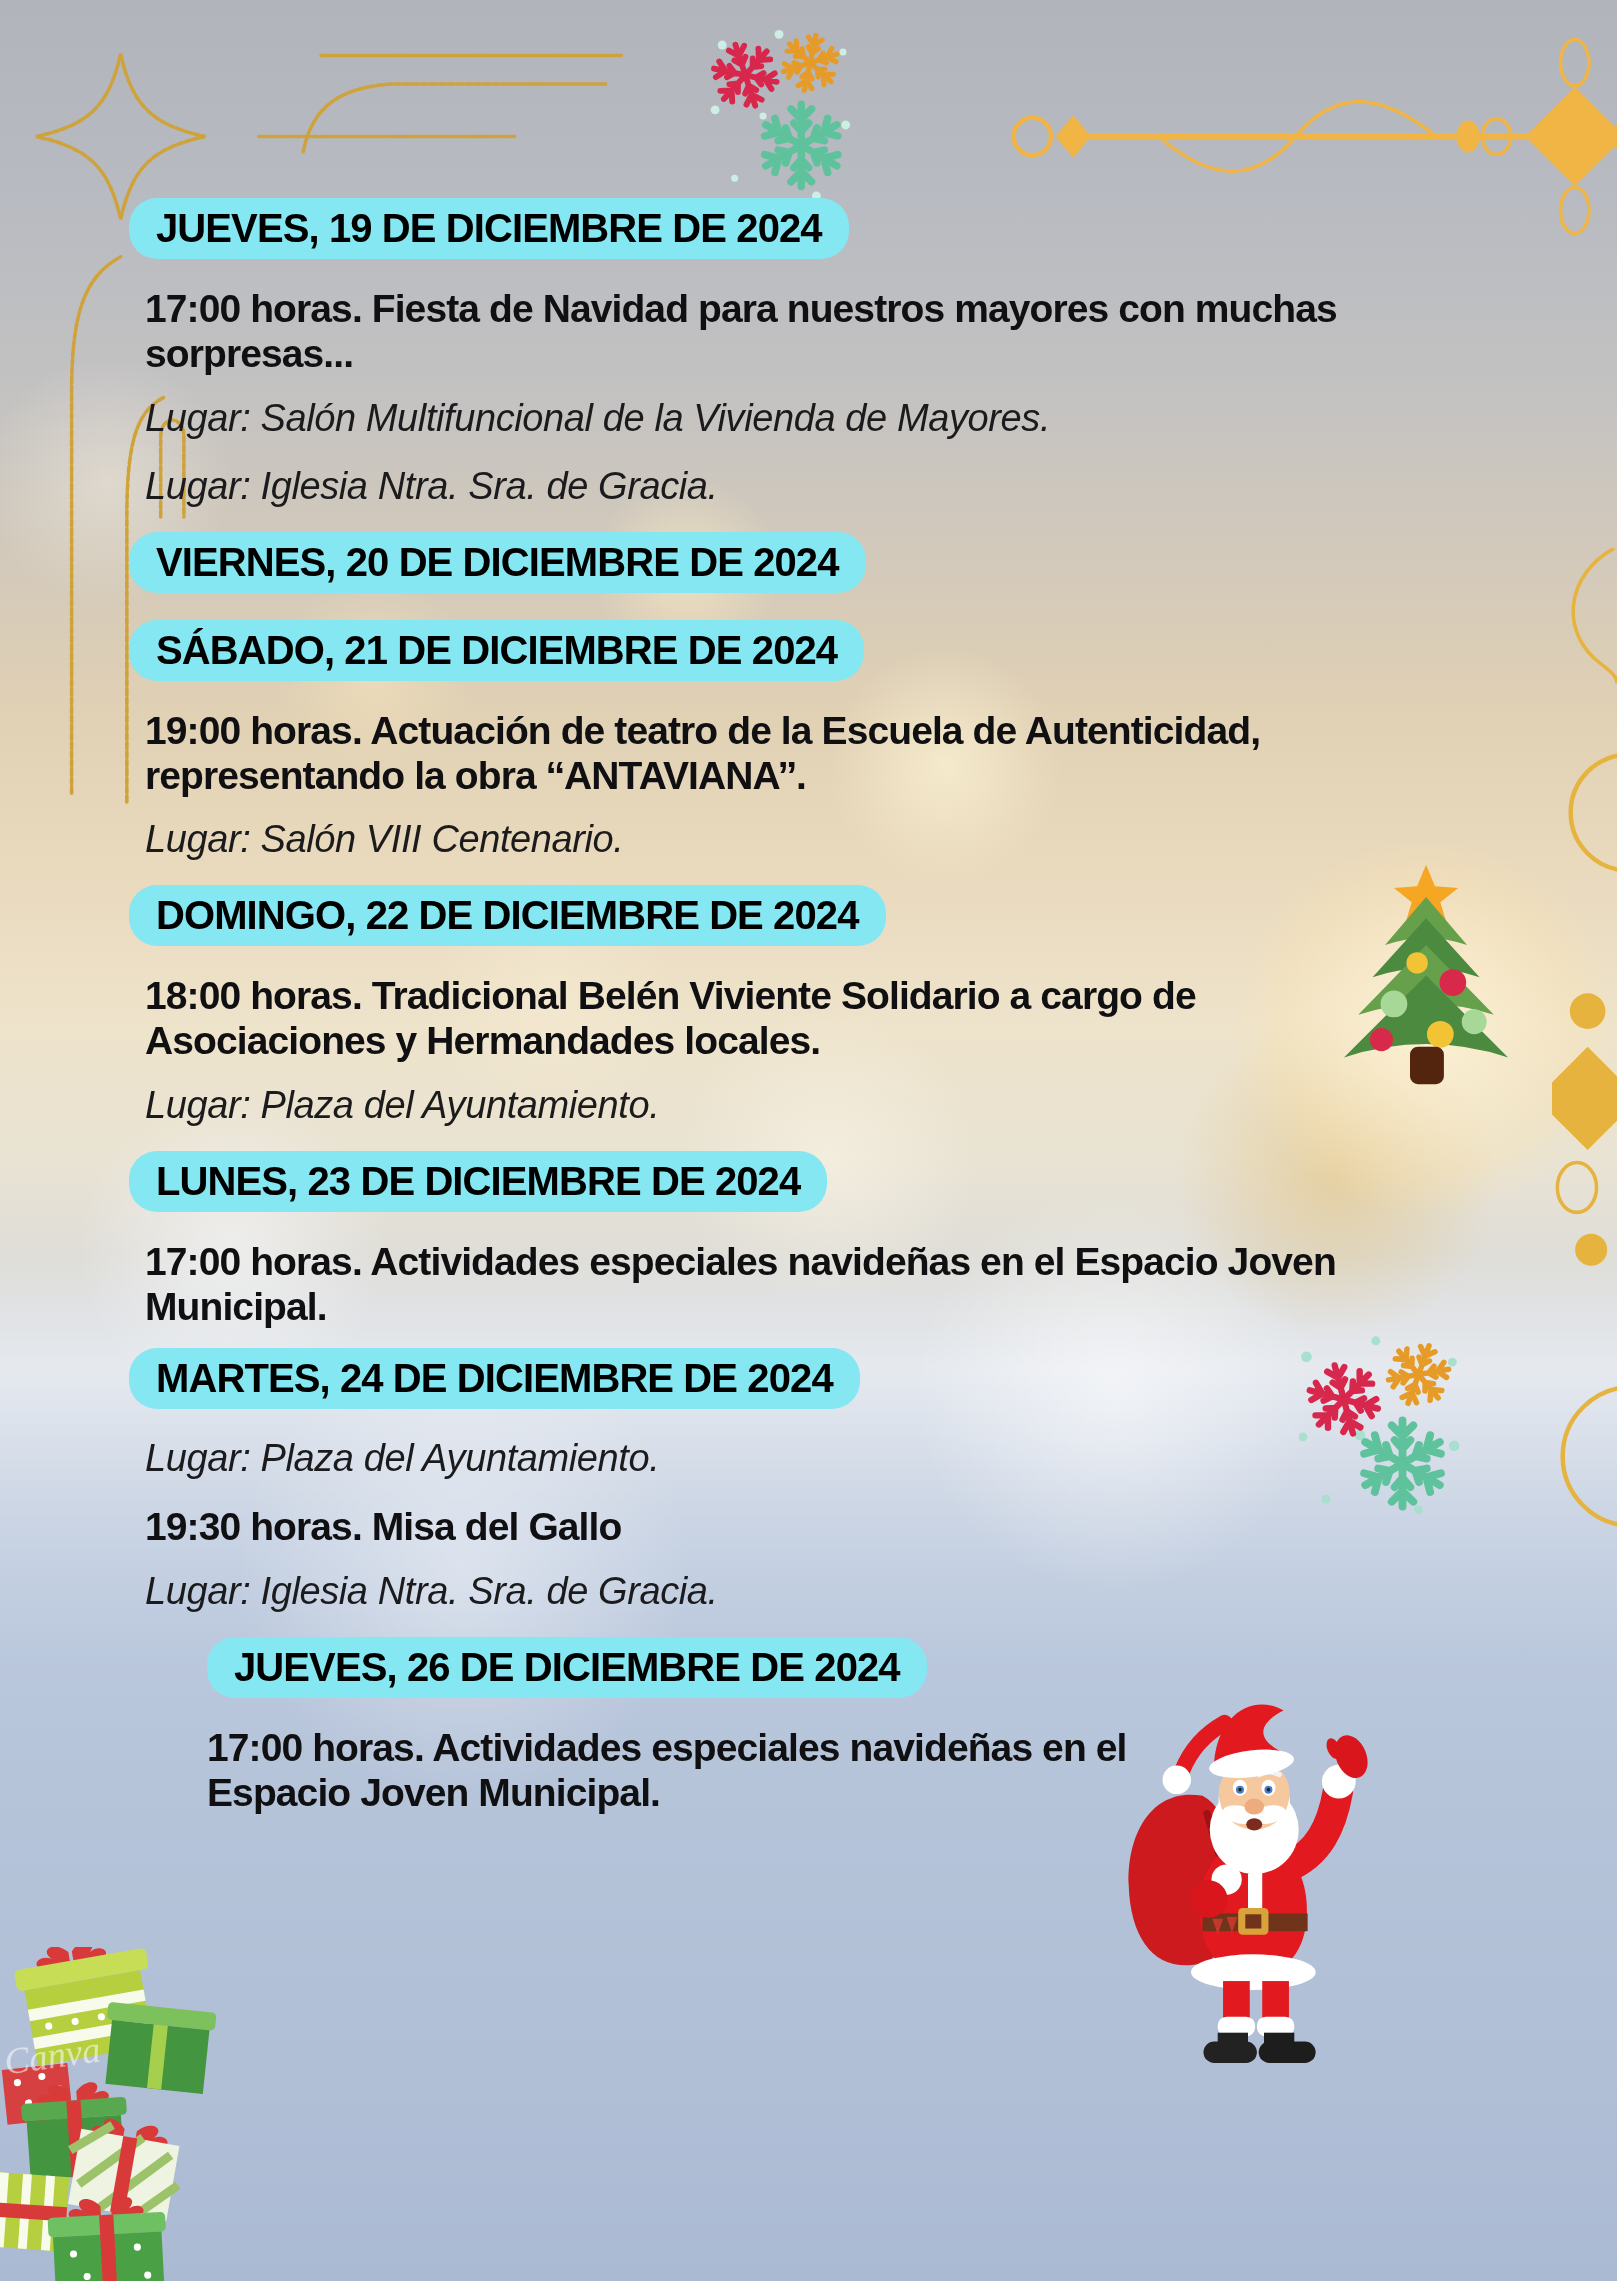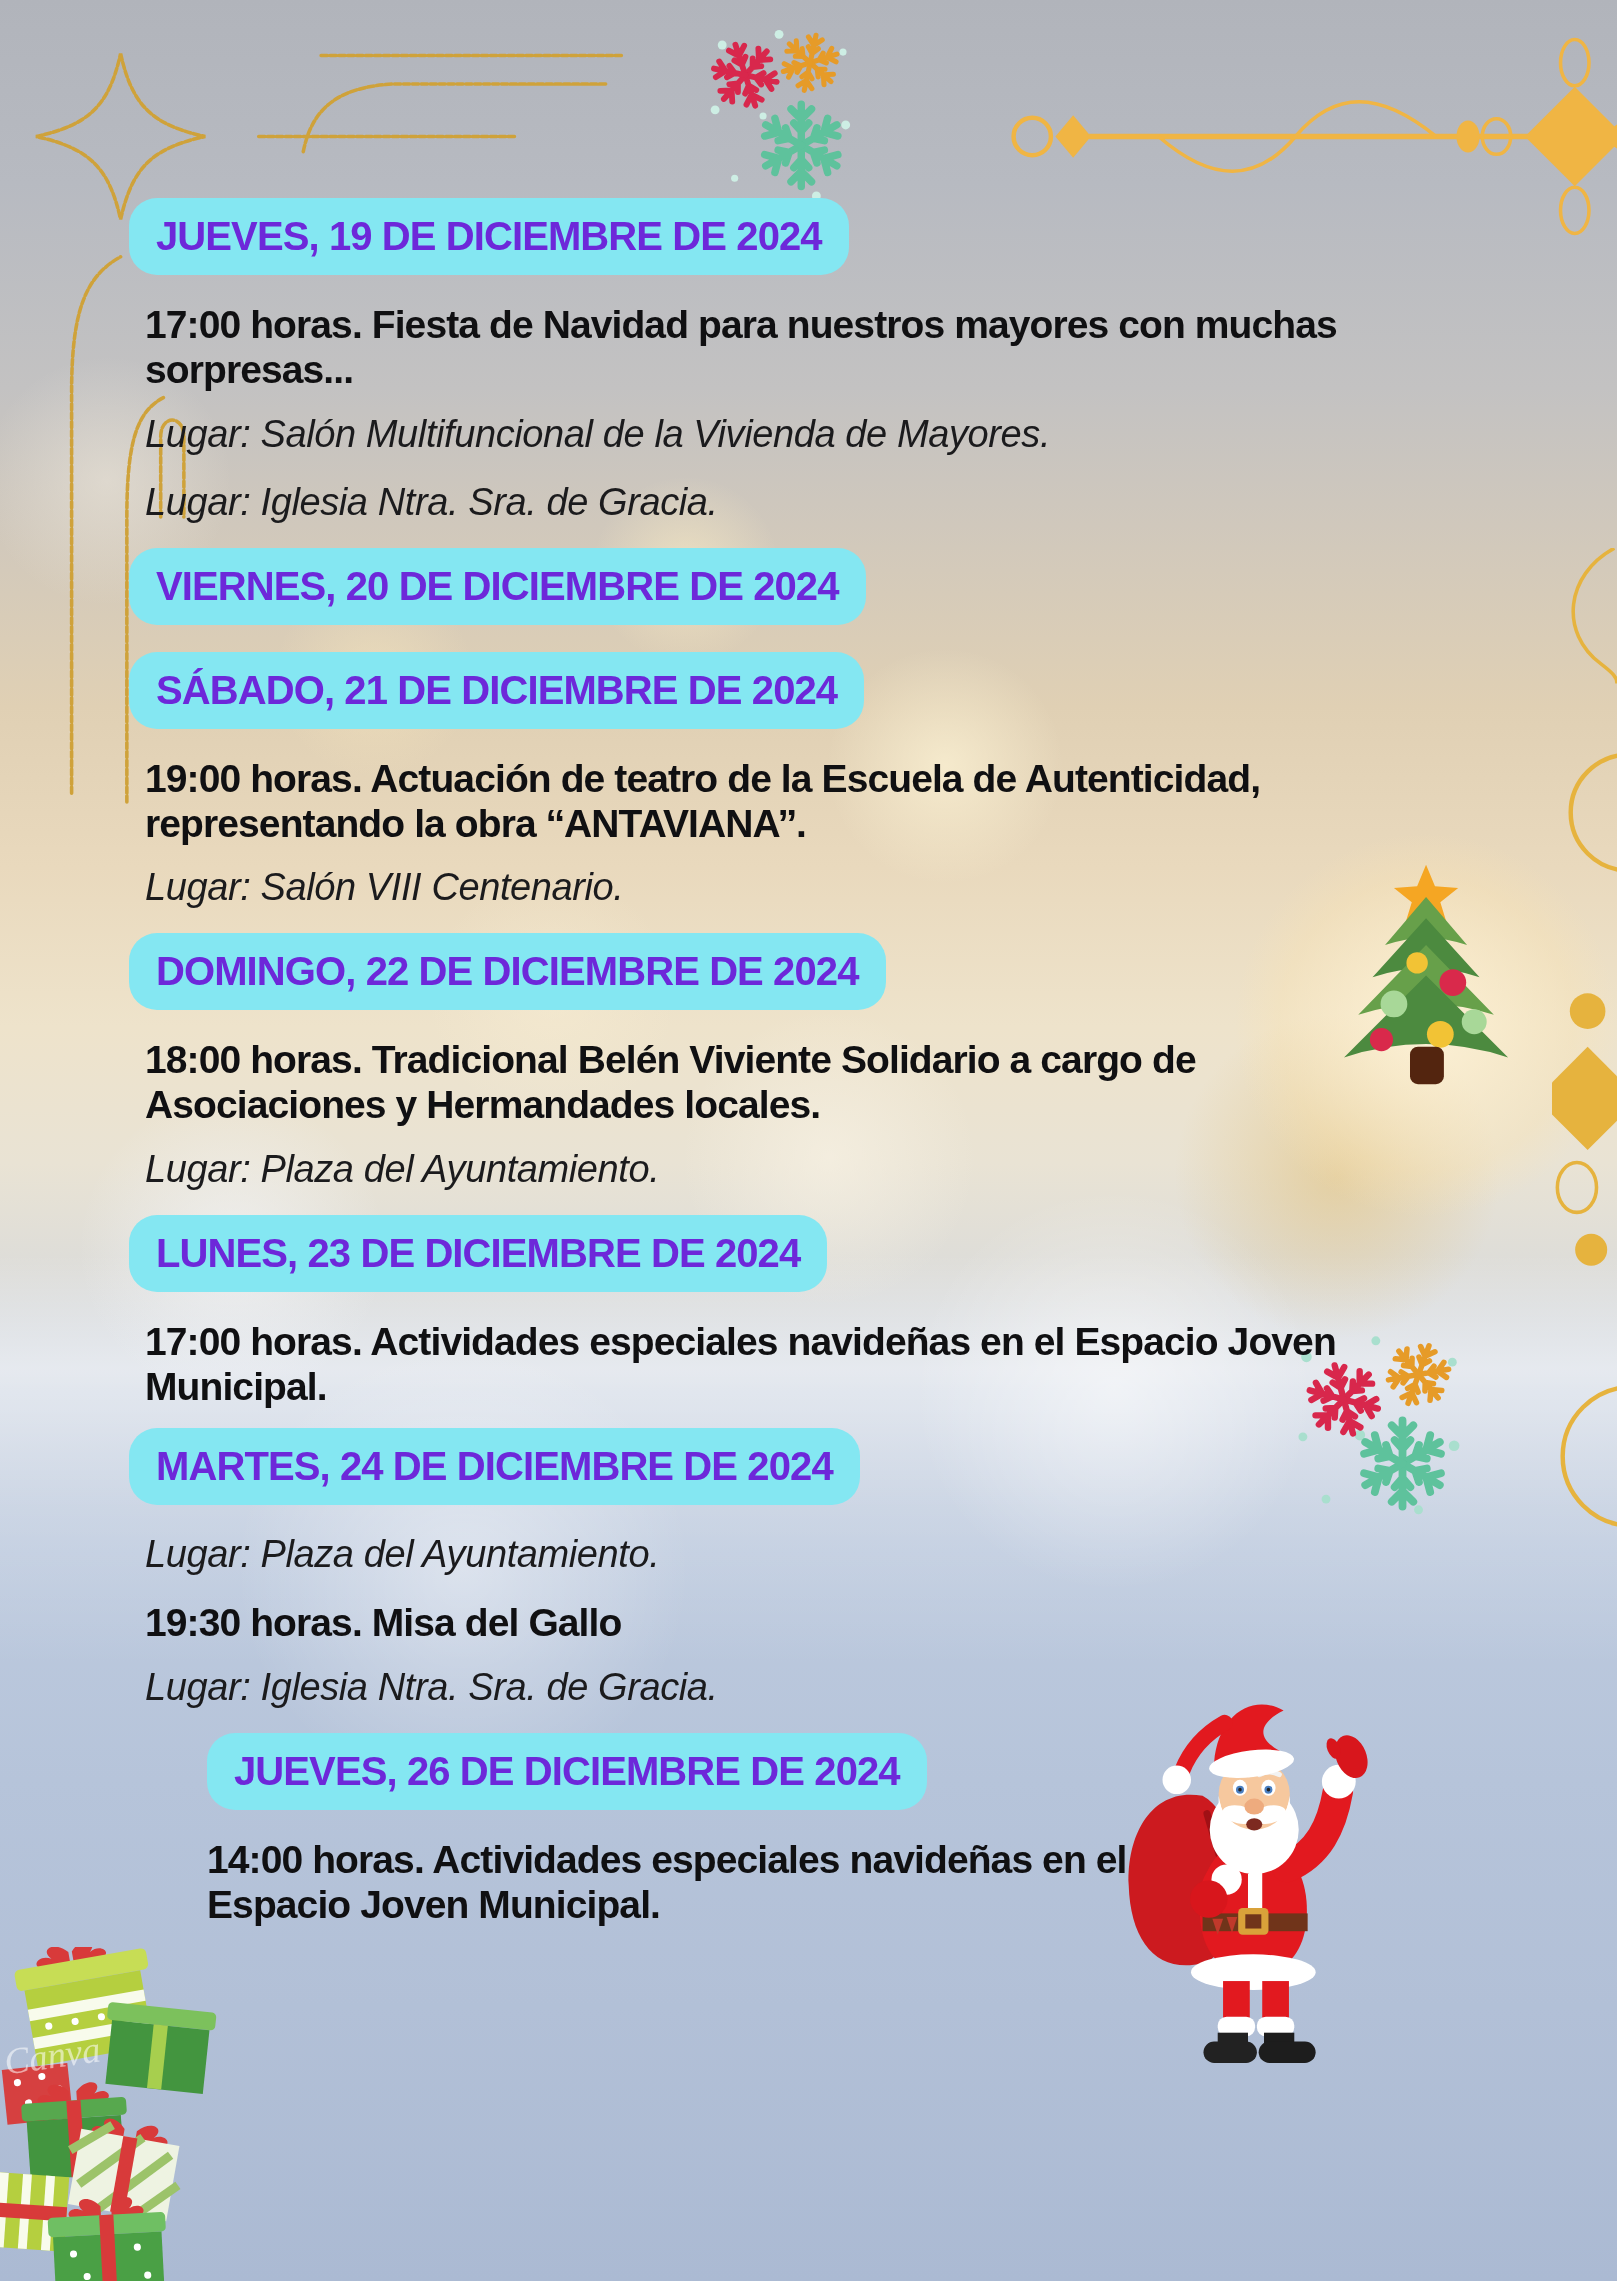--- a/index.html
+++ b/index.html
@@ -20,24 +20,24 @@
       radial-gradient(circle 267px at 1114px 1390px, rgba(255,255,255,0.50), rgba(255,255,255,0) 75%),
       radial-gradient(circle 303px at 463px 1568px, rgba(255,255,255,0.40), rgba(255,255,255,0) 75%),
       radial-gradient(circle 178px at 107px 481px, rgba(240,234,222,0.50), rgba(240,234,222,0) 70%),
       linear-gradient(180deg, rgba(255,255,255,0) 55%, rgba(255,255,255,0.5) 60%, rgba(255,255,255,0.2) 66%, rgba(255,255,255,0) 73%),
       linear-gradient(180deg,#b1b4bb 0%,#b7bac1 8%,#c3c2c2 17%,#d2c9bb 24%,#e0d0b4 31%,#e9d9bd 38%,#eee3cb 45%,#e9e3d4 51%,#dcdcd9 56%,#c9d2e0 61%,#bdcade 68%,#b6c4da 78%,#b2c0d7 88%,#abbad3 100%);
   }
   .content{position:absolute;left:129px;top:198px;width:1274px;z-index:2;}
   .day-pill{
     display:table;
     background:#84e7f2;
-    color:#6d28d9;
+    color:#000000;
     font-size:40px;font-weight:700;letter-spacing:-0.9px;
     height:53px;line-height:53px;
-    padding:12px 27px;border-radius:28px;
+    padding:4px 27px;border-radius:28px;
     margin:0 0 27px 0;
     white-space:nowrap;
   }
   .event{
     margin:0 0 19.6px 16px;
     font-size:39px;font-weight:700;letter-spacing:-0.9px;
     line-height:45px;color:#101012;
     white-space:pre-line;
   }
   .location{
@@ -321,18 +321,18 @@
 Asociaciones y Hermandades locales.</div>
     <div class="location">Lugar: Plaza del Ayuntamiento.</div>
     <div class="day-pill">LUNES, 23 DE DICIEMBRE DE 2024</div>
     <div class="event">17:00 horas. Actividades especiales navideñas en el Espacio Joven
 Municipal.</div>
     <div class="day-pill">MARTES, 24 DE DICIEMBRE DE 2024</div>
     <div class="location">Lugar: Plaza del Ayuntamiento.</div>
     <div class="event">19:30 horas. Misa del Gallo</div>
     <div class="location">Lugar: Iglesia Ntra. Sra. de Gracia.</div>
     <div class="day-pill indent">JUEVES, 26 DE DICIEMBRE DE 2024</div>
-    <div class="event indent">14:00 horas. Actividades especiales navideñas en el
+    <div class="event indent">17:00 horas. Actividades especiales navideñas en el
 Espacio Joven Municipal.</div>
   </div>
 
 </div>
 
 
 </body></html>

